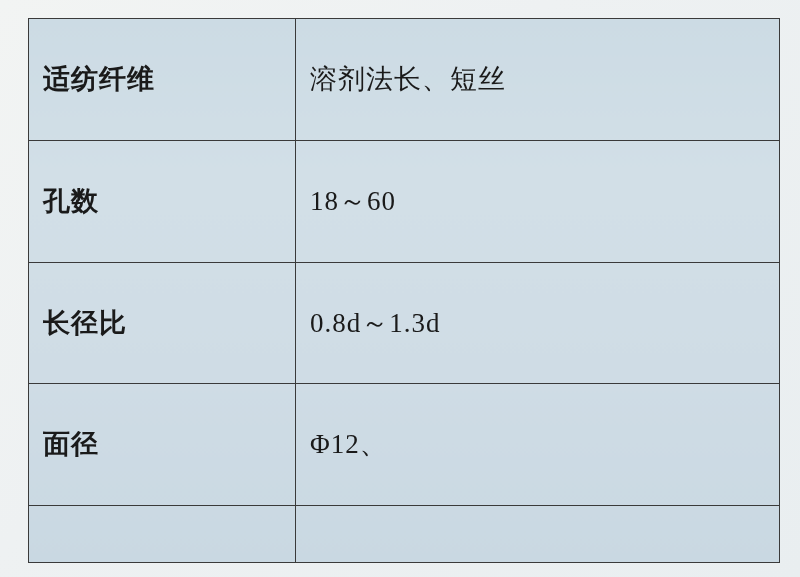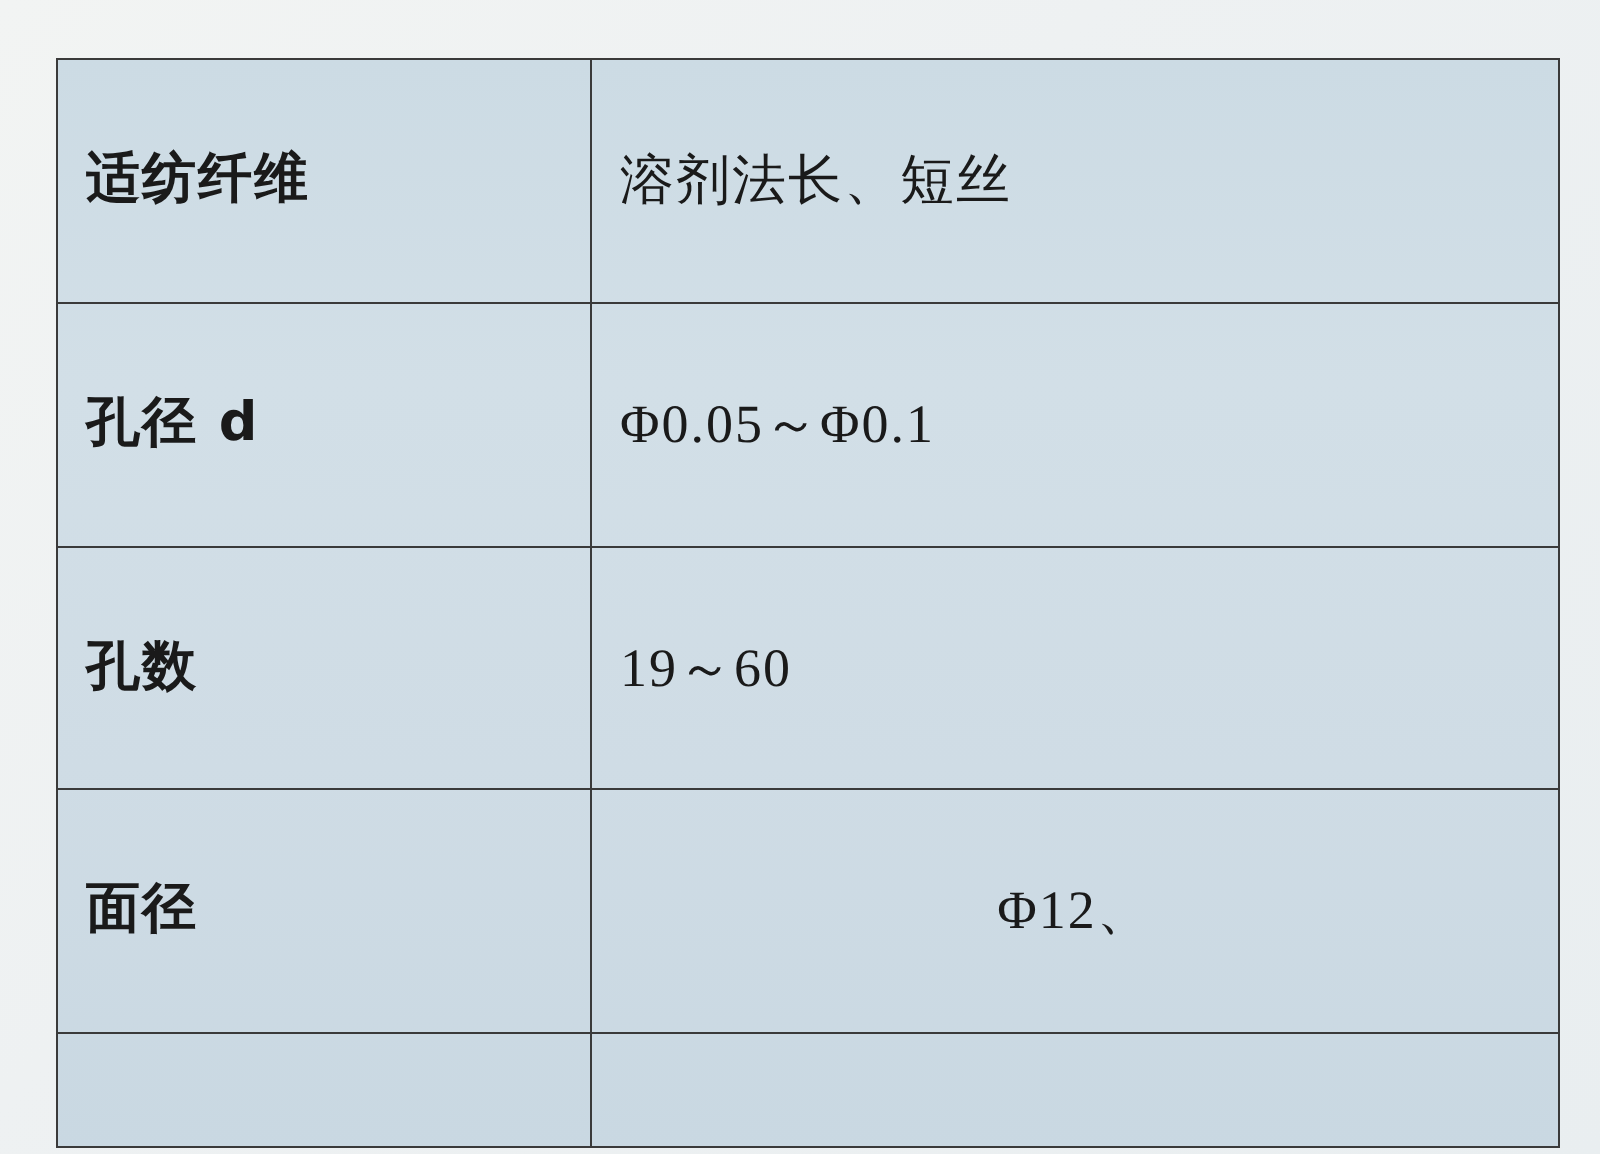--- a/index.html
+++ b/index.html
@@ -26,21 +26,20 @@
     top: 18px;
     width: 752px;
     height: 545px;
   }
   table.spec {
     border-collapse: collapse;
     width: 100%;
     height: 100%;
     table-layout: fixed;
     background: linear-gradient(180deg, #ccdbe4 0%, #d2dfe7 30%, #cfdce5 65%, #c9d8e2 100%);
-    margin-top: 11px;
   }
   table.spec td {
     border: 1px solid #3a3a3a;
     padding: 4px 14px;
     vertical-align: middle;
     font-size: 27px;
     color: #1a1a1a;
     line-height: 1.2;
     letter-spacing: 1px;
   }
@@ -56,41 +55,40 @@
     font-family: Liberation Serif, serif;
     font-size: 27px;
     letter-spacing: 1px;
     padding-left: 16px;
   }
   tr.empty-row td {
     height: 48px;
   }
   .value-indent {
     padding-left: 14px;
-    text-align: center;
   }
 </style>
 </head>
 <body>
 
 <div class="page">
   <div class="table-wrap">
     <table class="spec">
       <tbody>
         <tr>
           <td class="label">适纺纤维</td>
           <td class="value">溶剂法长、短丝</td>
         </tr>
         <tr>
-          <td class="label">孔径 d</td>
-          <td class="value">Φ0.05～Φ0.1</td>
+          <td class="label">孔数</td>
+          <td class="value">18～60</td>
         </tr>
         <tr>
-          <td class="label">孔数</td>
-          <td class="value">19～60</td>
+          <td class="label">长径比</td>
+          <td class="value">0.8d～1.3d</td>
         </tr>
         <tr>
           <td class="label">面径</td>
           <td class="value value-indent">Φ12、</td>
         </tr>
         <tr class="empty-row">
           <td class="label"></td>
           <td class="value"></td>
         </tr>
       </tbody>

